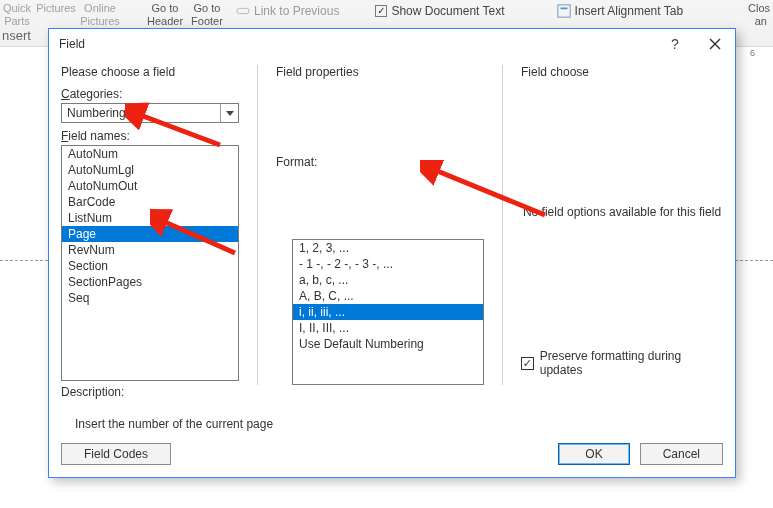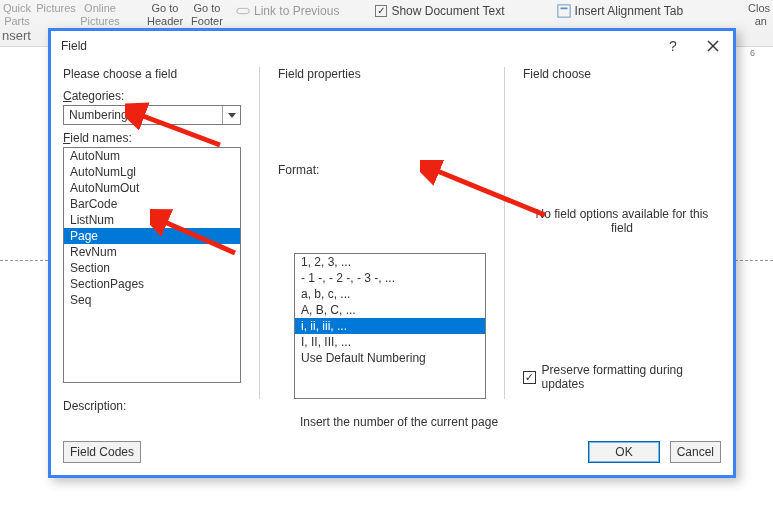--- a/index.html
+++ b/index.html
@@ -96,21 +96,21 @@
     border-top: 1px dashed #999;
   }
 
   
   .dialog {
     position: absolute;
     left: 48px; top: 28px;
     width: 688px;
     height: 450px;
     background: #fff;
-    border: 3px solid #3b82f6;
+    border: 1px solid #3b82f6;
     box-shadow: 4px 4px 10px rgba(0,0,0,0.25);
     display: flex;
     flex-direction: column;
   }
   .titlebar {
     height: 30px;
     display: flex;
     align-items: center;
     padding: 0 0 0 10px;
     font-size: 12px;
@@ -219,33 +219,33 @@
     border: 1px solid #333;
     margin-right: 6px;
     display: inline-flex; align-items: center; justify-content: center;
     font-size: 11px;
   }
 
   .desc-block {
     padding: 0 12px 6px 12px;
   }
   .desc-title { font-size: 12px; }
-  .desc-text  { font-size: 12px; padding-left: 14px; margin-top: 2px; text-align: center; }
+  .desc-text  { font-size: 12px; padding-left: 14px; margin-top: 18px; }
 
   .dialog-footer {
     display: flex;
     align-items: center;
     padding: 6px 12px 12px 12px;
   }
   .btn {
     height: 22px;
     border: 1px solid #8c8c8c;
     background: #f3f3f3;
     font-size: 12px;
-    padding: 0 6px;
+    padding: 0 22px;
     display: inline-flex; align-items: center; justify-content: center;
     cursor: default;
   }
   .btn.default {
     border: 1px solid #0066b3;
     box-shadow: inset 0 0 0 1px #7bb6e5;
     padding: 0 26px;
   }
   .footer-spacer { flex: 1; }
 

